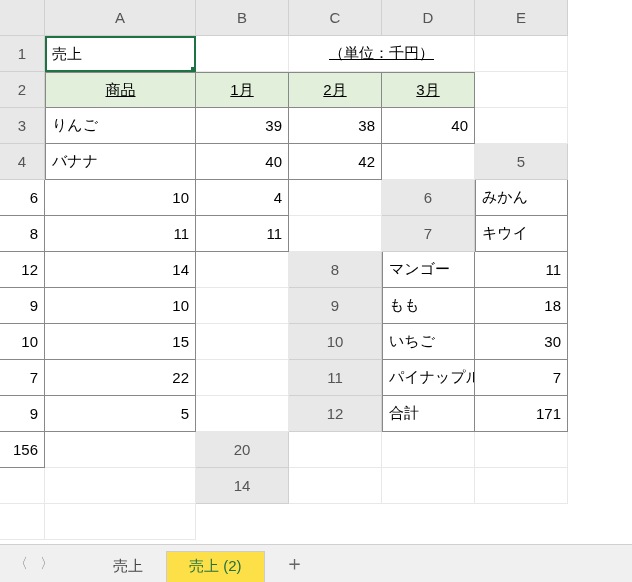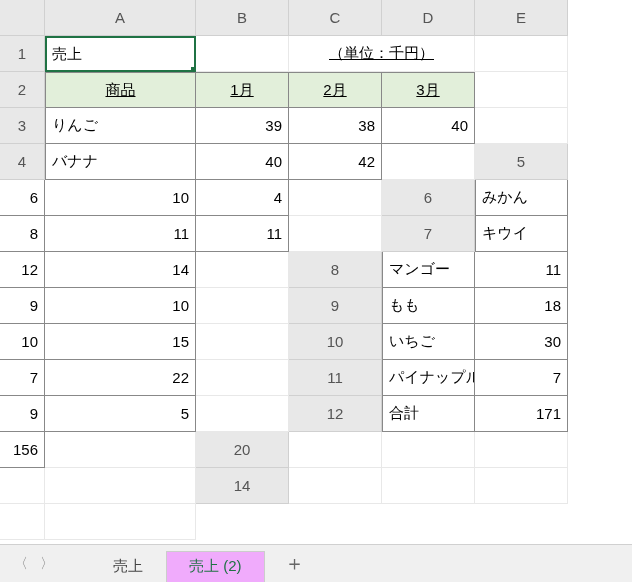--- a/index.html
+++ b/index.html
@@ -100,21 +100,21 @@
       height: 32px;
       display: flex;
       align-items: center;
       font-size: 15px;
       color: #444;
       cursor: pointer;
       margin-top: 6px;
       border: 1px solid transparent;
     }
     .tab.active {
-      background: #f0abfc;
+      background: #fde047;
       border: 1px solid #ccc;
       border-bottom: 1px solid #fff;
       color: #1f7244;
     }
     .add-tab {
       width: 40px;
       height: 32px;
       display: flex;
       align-items: center;
       justify-content: center;

